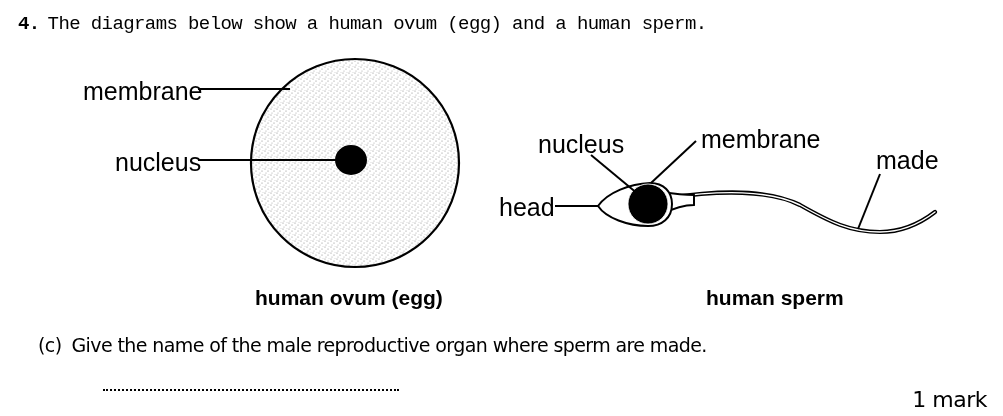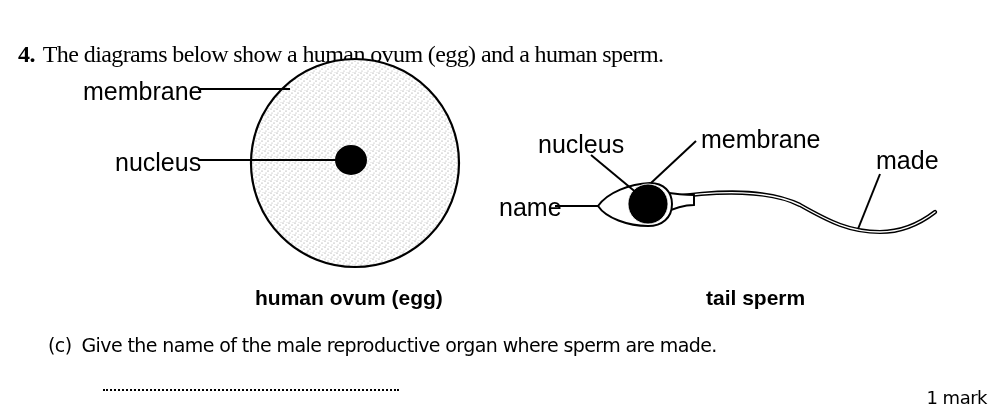--- a/index.html
+++ b/index.html
@@ -1,36 +1,35 @@
 <!DOCTYPE html>
 <html><head>
   <meta charset="utf-8">
   <style>
     html, body { margin: 0; padding: 0; background: #ffffff; }
     body { width: 1003px; height: 416px; position: relative; overflow: hidden; color: #000; }
     .abs { position: absolute; white-space: nowrap; }
     .question {
-      left: 18px; top: 13px; font-size: 24px; font-family: Liberation Serif, serif;
+      left: 18px; top: 13px; font-size: 19px; font-family: Liberation Mono, monospace;
       letter-spacing: -0.6px;
-      margin-top: 28px;
     }
     .question .num { font-weight: bold; margin-right: 8px; }
     .label { font-family: Liberation Sans, sans-serif; font-size: 25px; }
     .caption { font-family: "Liberation Sans", sans-serif; font-size: 21px; font-weight: bold; text-align: right; }
     .sub-question {
-      left: 48px; top: 334px; font-size: 19px; font-family: "DejaVu Sans", sans-serif;
+      left: 38px; top: 334px; font-size: 19px; font-family: "DejaVu Sans", sans-serif;
       letter-spacing: -0.6px;
     }
     .sub-question .part { margin-right: 10px; }
     .answer-line {
       left: 103px; top: 389px; width: 296px; height: 0;
       border-bottom: 2px dotted #000;
     }
     .marks {
-      right: 16px; top: 387px; font-size: 18px; font-family: "DejaVu Sans", sans-serif;
+      right: 16px; top: 387px; font-size: 22px; font-family: "DejaVu Sans", sans-serif;
       letter-spacing: -0.5px;
     }
     svg { position: absolute; left: 0; top: 0; }
   </style>
 </head>
 <body>
 
 <div class="abs question">
   <span class="num">4.</span><span>The diagrams below show a human ovum (egg) and a human sperm.</span>
 </div>
@@ -71,23 +70,23 @@
     <line x1="880" y1="174" x2="858" y2="229" stroke="#000" stroke-width="2"></line>
   </g>
 </svg>
 
 <div class="abs label" style="left:83px; top:77px;">membrane</div>
 <div class="abs label" style="left:115px; top:148px;">nucleus</div>
 <div class="abs caption" style="left:255px; top:286px;">human ovum (egg)</div>
 
 <div class="abs label" style="left:538px; top:130px;">nucleus</div>
 <div class="abs label" style="left:701px; top:125px;">membrane</div>
-<div class="abs label" style="left:499px; top:193px;">name</div>
+<div class="abs label" style="left:499px; top:193px;">head</div>
 <div class="abs label" style="left:876px; top:146px;">made</div>
-<div class="abs caption" style="left:706px; top:286px;">tail sperm</div>
+<div class="abs caption" style="left:706px; top:286px;">human sperm</div>
 
 <div class="abs sub-question">
   <span class="part">(c)</span><span>Give the name of the male reproductive organ where sperm are made.</span>
 </div>
 
 <div class="abs answer-line">
   <span></span>
 </div>
 <div class="abs marks">1 mark</div>
 

